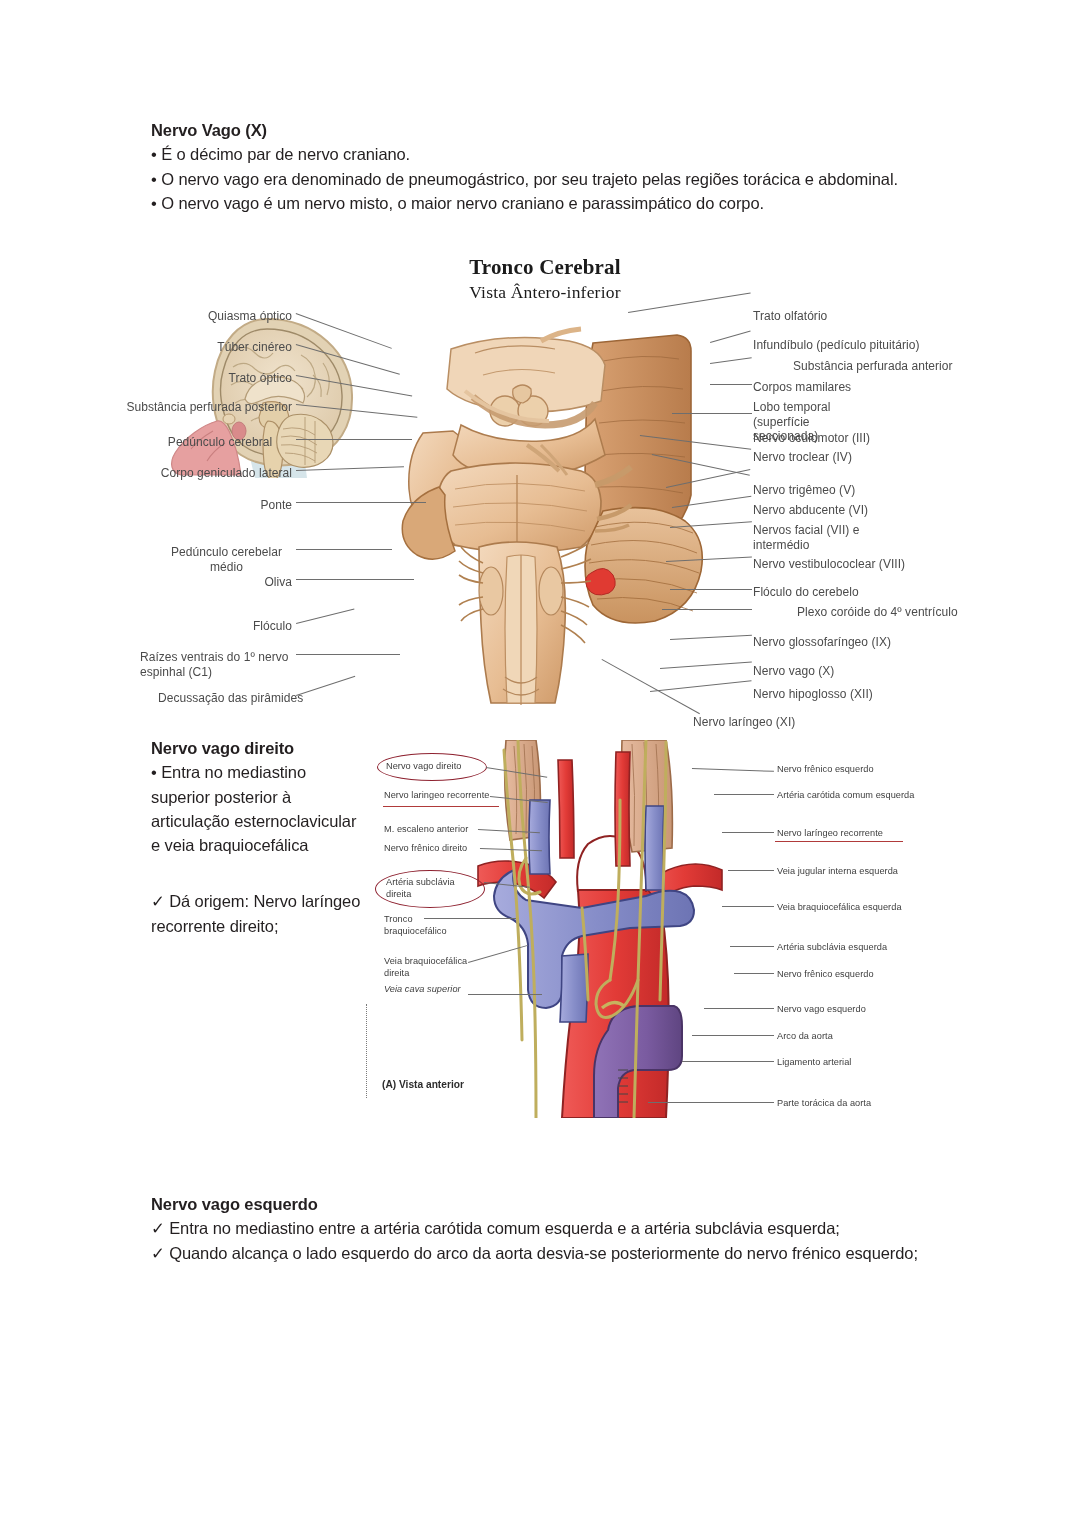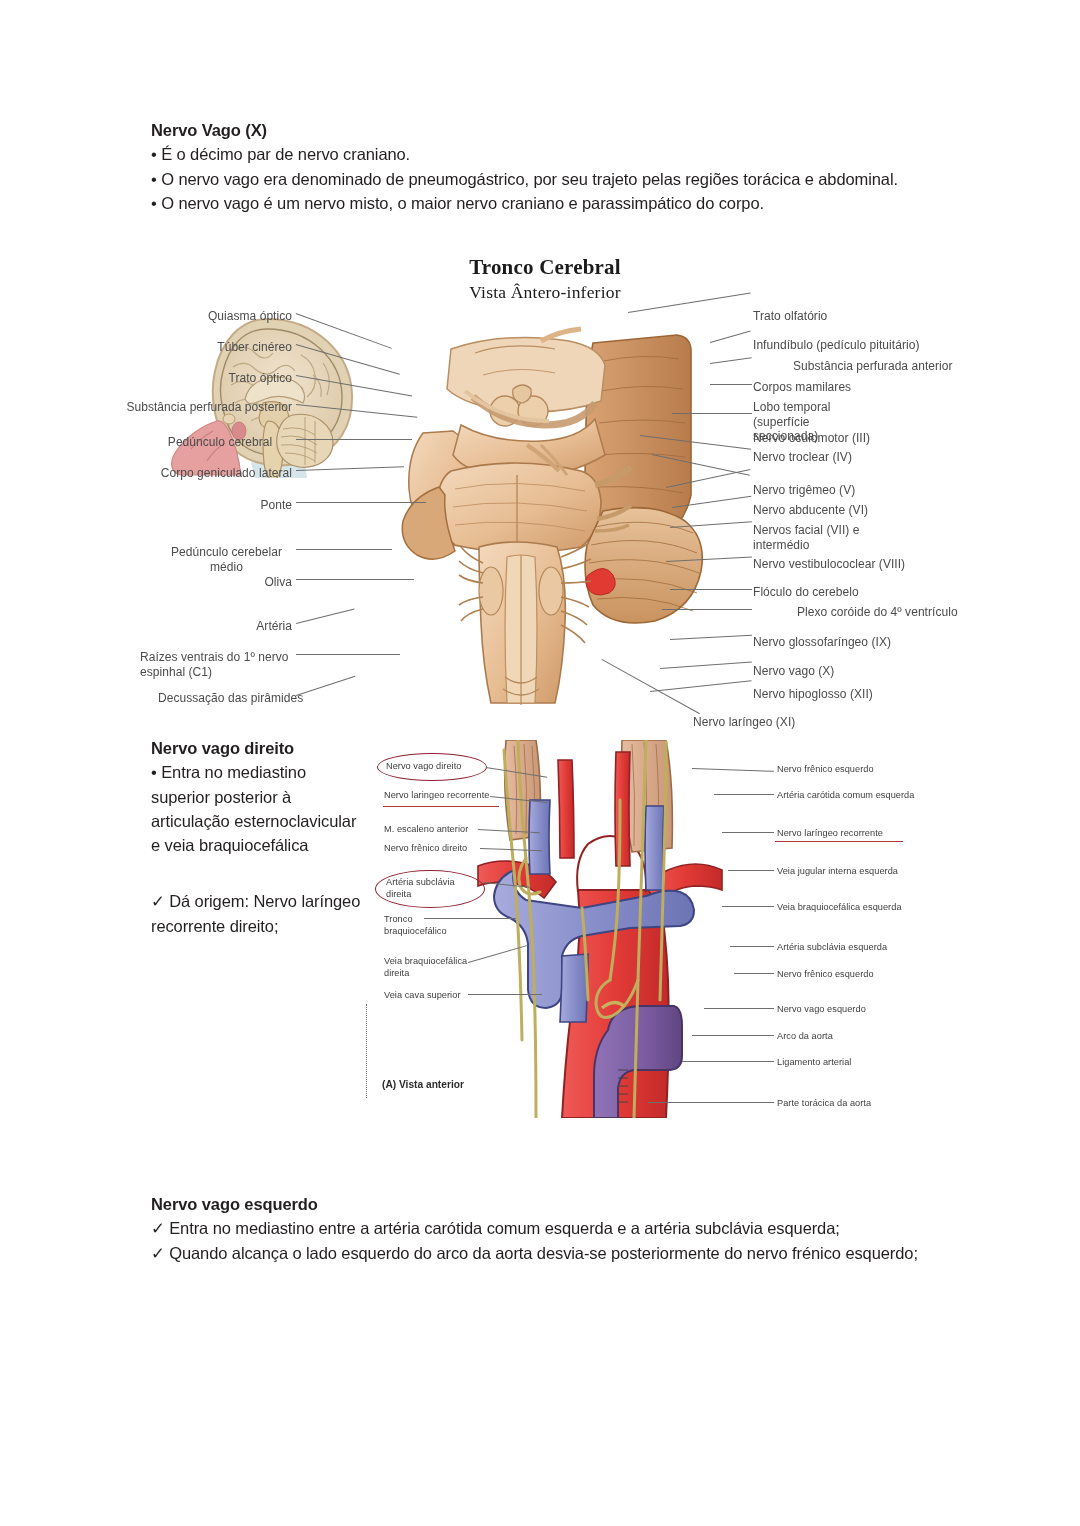--- a/index.html
+++ b/index.html
@@ -332,21 +332,21 @@
 
     <div class="lbl l" style="left:-2px; top:54px; width:144px;">Quiasma óptico</div>
     <div class="lbl l" style="left:-2px; top:85px; width:144px;">Túber cinéreo</div>
     <div class="lbl l" style="left:-2px; top:116px; width:144px;">Trato óptico</div>
     <div class="lbl l" style="left:-30px; top:145px; width:172px;">Substância perfurada posterior</div>
     <div class="lbl l" style="left:-2px; top:180px; width:144px;text-align:center;">Pedúnculo cerebral</div>
     <div class="lbl l" style="left:-20px; top:211px; width:162px;">Corpo geniculado lateral</div>
     <div class="lbl l" style="left:-2px; top:243px; width:144px;">Ponte</div>
     <div class="lbl l" style="left:-5px; top:290px; width:147px; white-space:normal; text-align:center;margin-left:8px;">Pedúnculo cerebelar médio</div>
     <div class="lbl l" style="left:-2px; top:320px; width:144px;">Oliva</div>
-    <div class="lbl l" style="left:-2px; top:364px; width:144px;">Artéria</div>
+    <div class="lbl l" style="left:-2px; top:364px; width:144px;">Flóculo</div>
     <div class="lbl l" style="left:-10px; top:395px; width:152px; white-space:normal; text-align:left;">Raízes ventrais do 1º nervo espinhal (C1)</div>
     <div class="lbl l" style="left:8px; top:436px; width:134px;">Decussação das pirâmides</div>
 
     <div class="lead" style="left:146px; top:58px; width:102px; transform:rotate(20deg);"></div>
     <div class="lead" style="left:146px; top:89px; width:108px; transform:rotate(16deg);"></div>
     <div class="lead" style="left:146px; top:120px; width:118px; transform:rotate(10deg);"></div>
     <div class="lead" style="left:146px; top:149px; width:122px; transform:rotate(6deg);"></div>
     <div class="lead" style="left:146px; top:184px; width:116px;"></div>
     <div class="lead" style="left:146px; top:215px; width:108px; transform:rotate(-2deg);"></div>
     <div class="lead" style="left:146px; top:247px; width:130px;"></div>
@@ -493,21 +493,21 @@
 
     <div class="dotline" style="left:4px; top:264px; height:94px;"></div>
 
     <div class="lbl2" style="left:24px; top:21px;">Nervo vago direito</div>
     <div class="lbl2" style="left:22px; top:50px;">Nervo laringeo recorrente</div>
     <div class="lbl2" style="left:22px; top:84px;">M. escaleno anterior</div>
     <div class="lbl2" style="left:22px; top:103px;">Nervo frênico direito</div>
     <div class="lbl2" style="left:24px; top:137px; white-space:normal; width:78px;">Artéria subclávia direita</div>
     <div class="lbl2" style="left:22px; top:174px; white-space:normal; width:78px;">Tronco braquiocefálico</div>
     <div class="lbl2" style="left:22px; top:216px; white-space:normal; width:84px;">Veia braquiocefálica direita</div>
-    <div class="lbl2" style="left:22px; top:250px;">Veia cava superior</div>
+    <div class="lbl2" style="left:22px; top:244px;font-style:italic;">Veia cava superior</div>
 
     <div class="ellipse" style="left:15px; top:13px; width:108px; height:26px;"></div>
     <div class="ellipse" style="left:13px; top:130px; width:108px; height:36px;"></div>
 
     <div class="redline" style="left:21px; top:66px; width:116px;"></div>
 
     <div class="lead" style="left:124px; top:27px; width:62px; transform:rotate(9deg);"></div>
     <div class="lead" style="left:128px; top:56px; width:58px; transform:rotate(6deg);"></div>
     <div class="lead" style="left:116px; top:89px; width:62px; transform:rotate(3deg);"></div>
     <div class="lead" style="left:118px; top:108px; width:62px; transform:rotate(2deg);"></div>

